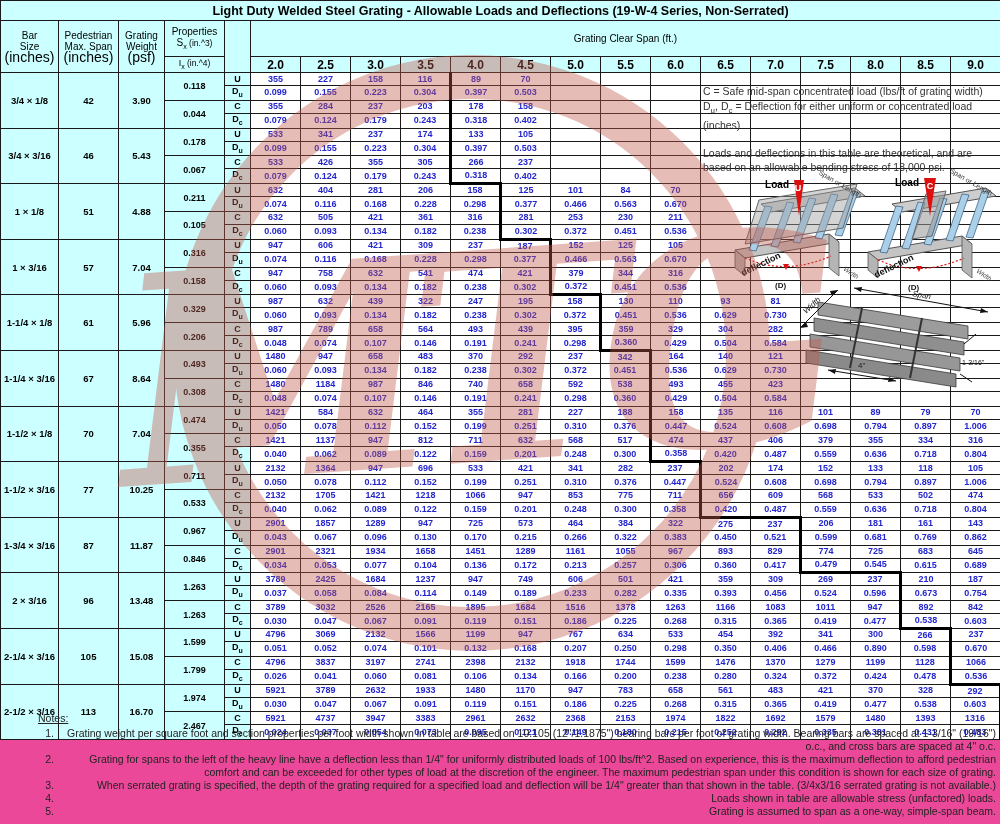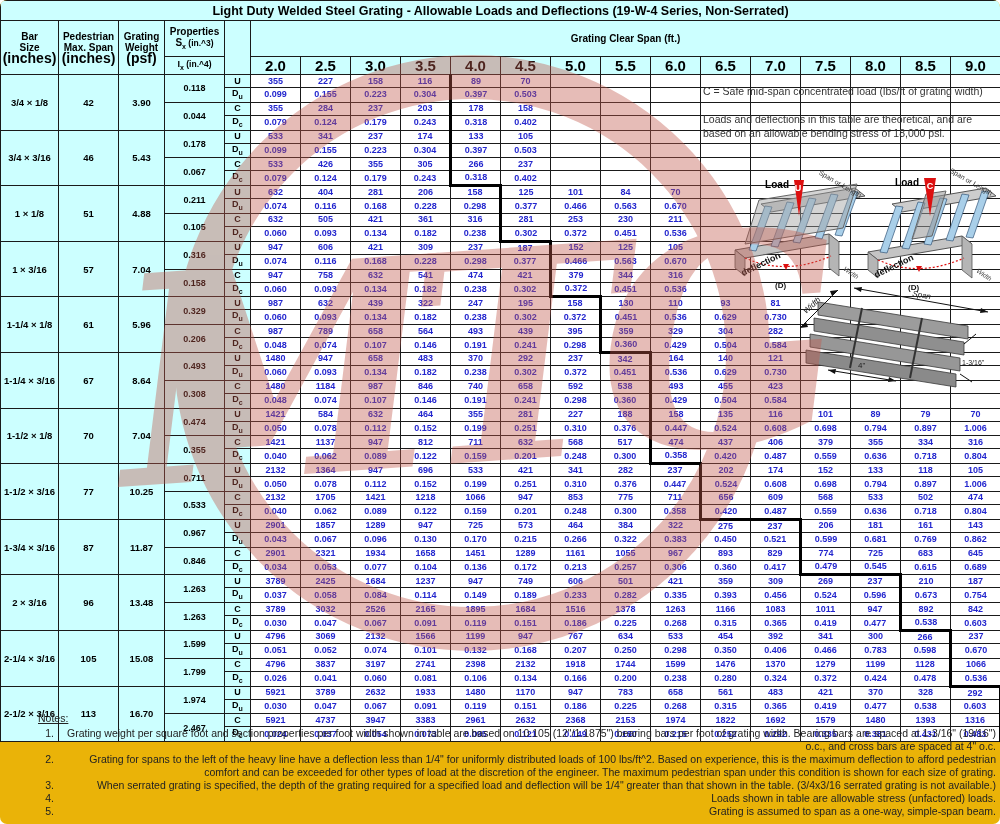--- a/index.html
+++ b/index.html
@@ -1,24 +1,24 @@
 <!DOCTYPE html>
 <html><head>
 <meta charset="utf-8">
 <style>
   html,body{margin:0;padding:0;background:#fff;}
-  #page{position:relative;width:1000px;height:824px;background:#eab308;overflow:hidden;
-        font-family:"Liberation Sans",sans-serif;border-radius:7px;}
+  #page{position:relative;width:1000px;height:824px;background:#ec4899;overflow:hidden;
+        font-family:"Liberation Sans",sans-serif;}
   
   table.t{border-collapse:collapse;table-layout:fixed;width:1000px;}
   table.t td{border:1px solid #1a1a1a;padding:0;text-align:center;vertical-align:middle;overflow:hidden;white-space:nowrap;}
   td.title{background:#CCFFFF;font-weight:bold;font-size:12.5px;height:19px;border-bottom:2px solid #000;}
-  td.hd{background:#CCFFFF;font-weight:bold;font-size:10px;line-height:11px;}
+  td.hd{background:#CCFFFF;font-weight:normal;font-size:10px;line-height:11px;}
   td.hd .unit{font-size:14px;}
-  td.sp{background:#CCFFFF;font-weight:bold;font-size:15px;height:15px;}
+  td.sp{background:#CCFFFF;font-weight:bold;font-size:12px;height:15px;}
   tr.datarow{height:13px;}
   td.cy{background:#CCFFFF;font-weight:bold;font-size:9.5px;color:#000;}
   td.props{background:#CCFFFF;font-weight:bold;font-size:9px;color:#000;}
   td.lbl{background:#CCFFFF;font-weight:bold;font-size:9px;color:#000;line-height:11px;}
   td.lbl sub{font-size:7px;}
   td.dc{color:#2326CE;font-weight:bold;font-size:9px;line-height:11px;background:#fff;
         border-top:1px solid #b2b2b2;border-bottom:1px solid #b2b2b2;}
   td.nb{border:none;background:#fff;}
   td.bt{border-top:1.5px solid #000;}
   td.mt{border-top:1px solid #4a4a4a;}
@@ -914,21 +914,21 @@
           <td class="dc">0.074</td>
           <td class="dc">0.101</td>
           <td class="dc">0.132</td>
           <td class="dc">0.168</td>
           <td class="dc">0.207</td>
           <td class="dc">0.250</td>
           <td class="dc">0.298</td>
           <td class="dc">0.350</td>
           <td class="dc">0.406</td>
           <td class="dc">0.466</td>
-          <td class="dc">0.783</td>
+          <td class="dc">0.890</td>
           <td class="dc hv">0.598</td>
           <td class="dc">0.670</td>
         </tr>
         <tr class="datarow">
           <td class="props mt" rowspan="2">1.799</td>
           <td class="lbl mt">C</td>
           <td class="dc mt">4796</td>
           <td class="dc mt">3837</td>
           <td class="dc mt">3197</td>
           <td class="dc mt">2741</td>
@@ -1038,20 +1038,21 @@
           <td class="dc bb">0.381</td>
           <td class="dc bb">0.431</td>
           <td class="dc hv bb">0.483</td>
         </tr>
       </tbody>
   </table>
 
   <div class="legend">
     <div id="legend-lines">
         <div>C = Safe mid-span concentrated load (lbs/ft of grating width)</div>
+        <div>D<sub style="font-size:8px">u</sub>, D<sub style="font-size:8px">c</sub> = Deflection for either uniform or concentrated load (inches)</div>
       </div>
     <div class="legend-para">Loads and deflections in this table are theoretical, and are based on an allowable bending stress of 18,000 psi.</div>
   </div>
 
   <svg class="diag" style="left:731px;top:164px" width="140" height="128" viewBox="0 0 140 128">
     <polygon points="30,40 124,24 134,32 40,48" fill="#cdcdcd" stroke="#555" stroke-width="1"></polygon>
     <polygon points="4,86 98,70 108,78 14,94" fill="#c4c4c4" stroke="#555" stroke-width="1"></polygon>
     <polygon points="4,86 14,94 14,112 4,104" fill="#b5b5b5" stroke="#555" stroke-width="0.8"></polygon>
     <polygon points="98,70 108,78 108,112 98,104" fill="#b5b5b5" stroke="#555" stroke-width="0.8"></polygon>
     <g>

